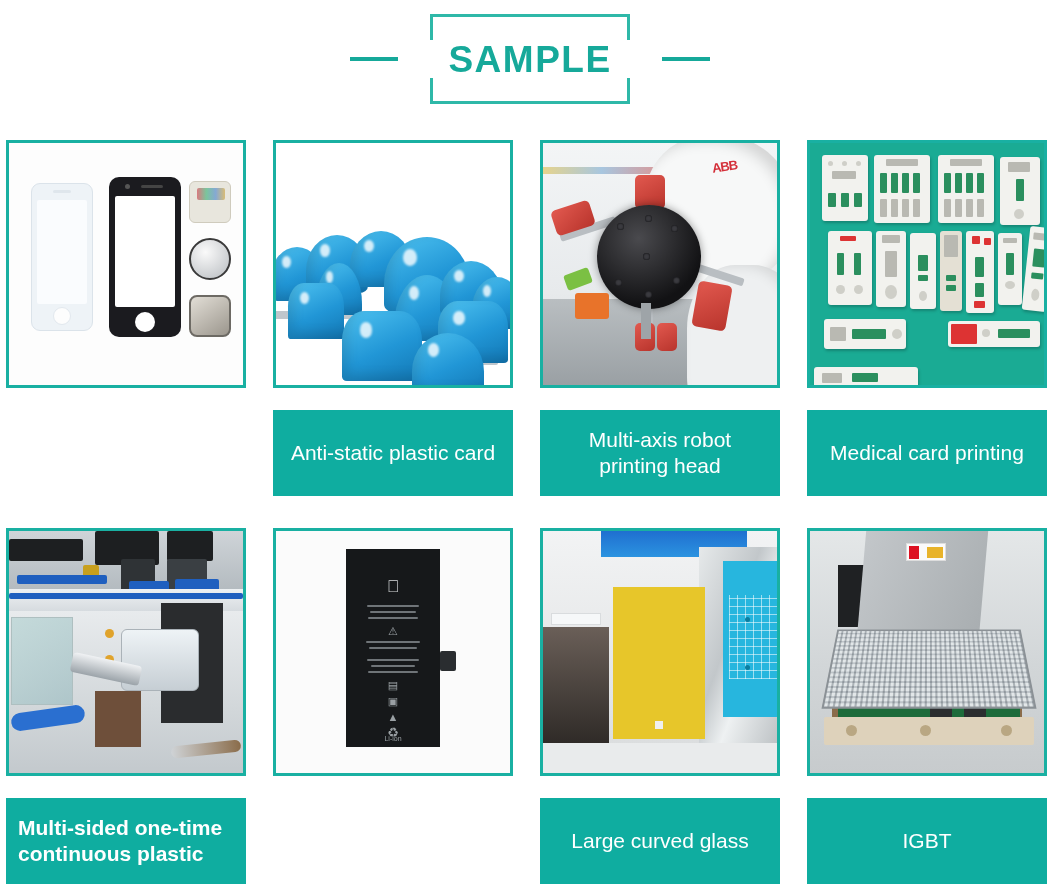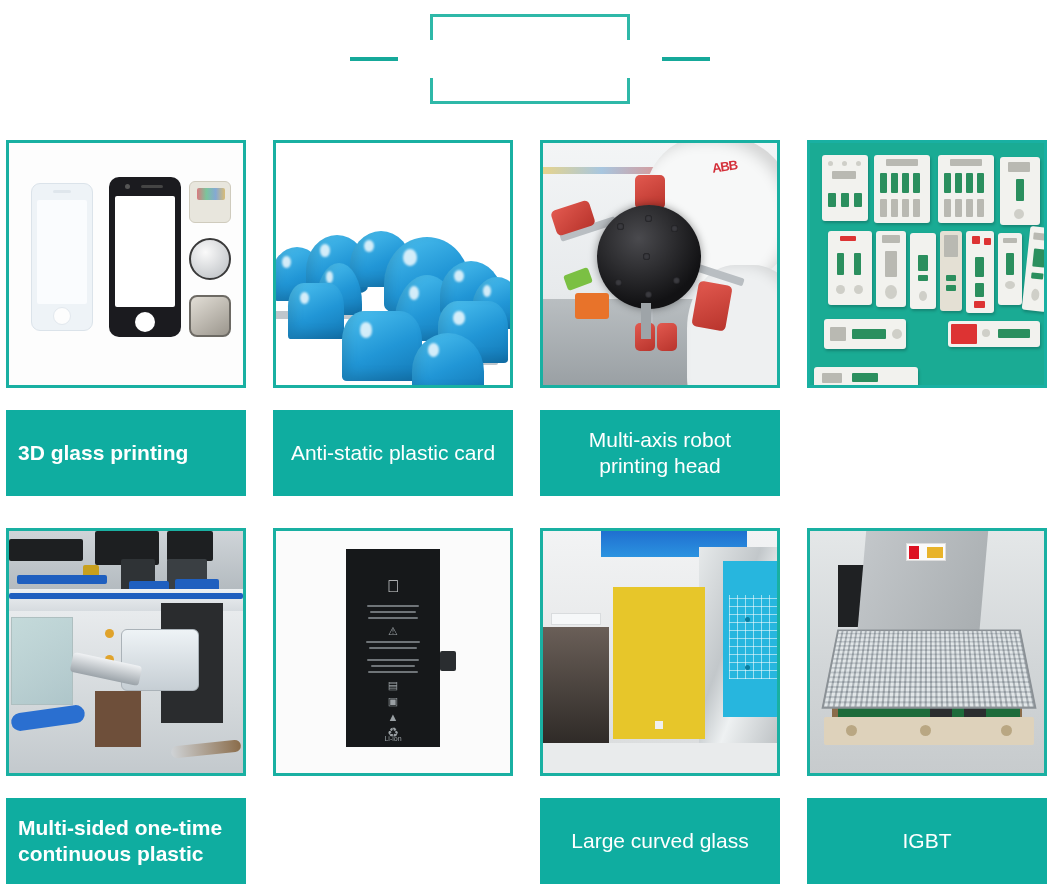--- a/index.html
+++ b/index.html
@@ -229,20 +229,21 @@
   <div class="header">
     <div class="header-dash left"></div>
 
     <div class="title-box">
       <span class="fr top"></span>
       <span class="fr bottom"></span>
       <span class="fr l-top"></span>
       <span class="fr l-bottom"></span>
       <span class="fr r-top"></span>
       <span class="fr r-bottom"></span>
+      <span class="title-text">SAMPLE</span>
     </div>
 
     <div class="header-dash right"></div>
   </div>
 
   <div class="grid">
 
     <div class="card">
       <div class="thumb">
         <div class="inner">
@@ -257,21 +258,20 @@
                 <span class="spk"></span>
                 <span class="scr"></span>
                 <span class="hm"></span>
             </div>
             <div class="sm sm1"></div>
             <div class="sm sm2"></div>
             <div class="sm sm3"></div>
           </div>
         </div>
       </div>
-      <div class="caption left">3D glass printing</div>
     </div>
 
     <div class="card">
       <div class="thumb">
         <div class="inner">
           <div class="art-pads">
             <div class="tray" style="left:-6px;top:168px;width:120px;height:8px;"></div>
             <div class="tray" style="left:92px;top:212px;width:130px;height:10px;"></div>
             <div class="pad dome" style="left:-6px;top:104px;width:54px;height:54px;">
                 <i class="gl"></i>
@@ -448,20 +448,21 @@
               <i class="dot" style="left:34px;top:8px;width:8px;height:8px;"></i>
               <i class="win" style="left:50px;top:8px;width:32px;height:9px;"></i>
             </div>
             <div class="mc" style="left:4px;top:224px;width:104px;height:22px;">
               <i class="gry" style="left:8px;top:6px;width:20px;height:10px;"></i>
               <i class="win" style="left:38px;top:6px;width:26px;height:9px;"></i>
             </div>
           </div>
         </div>
       </div>
+      <div class="caption center">Medical card printing</div>
     </div>
 
     <div class="card">
       <div class="thumb">
         <div class="inner">
           <div class="art-mach">
             <div class="mh-top"></div>
             <div class="mh-blk" style="left:0;top:8px;width:74px;height:22px;"></div>
             <div class="mh-blk" style="left:86px;top:0;width:64px;height:34px;"></div>
             <div class="mh-blk" style="left:158px;top:0;width:46px;height:30px;"></div>

